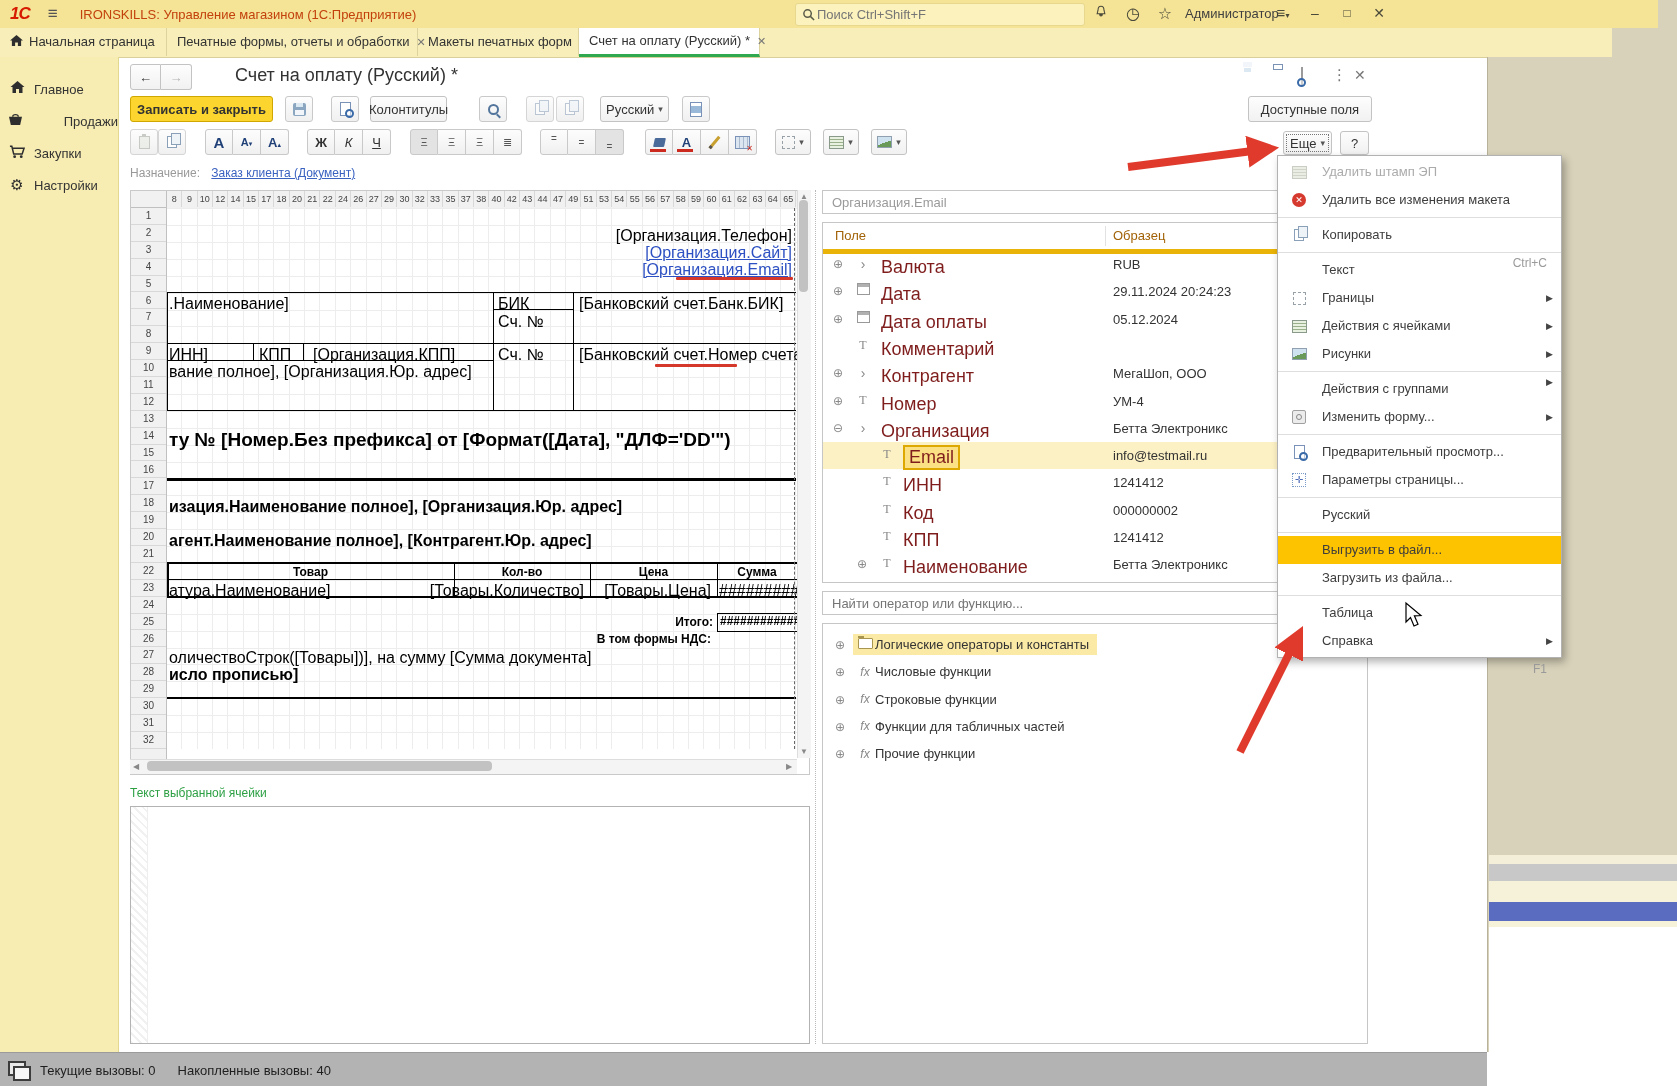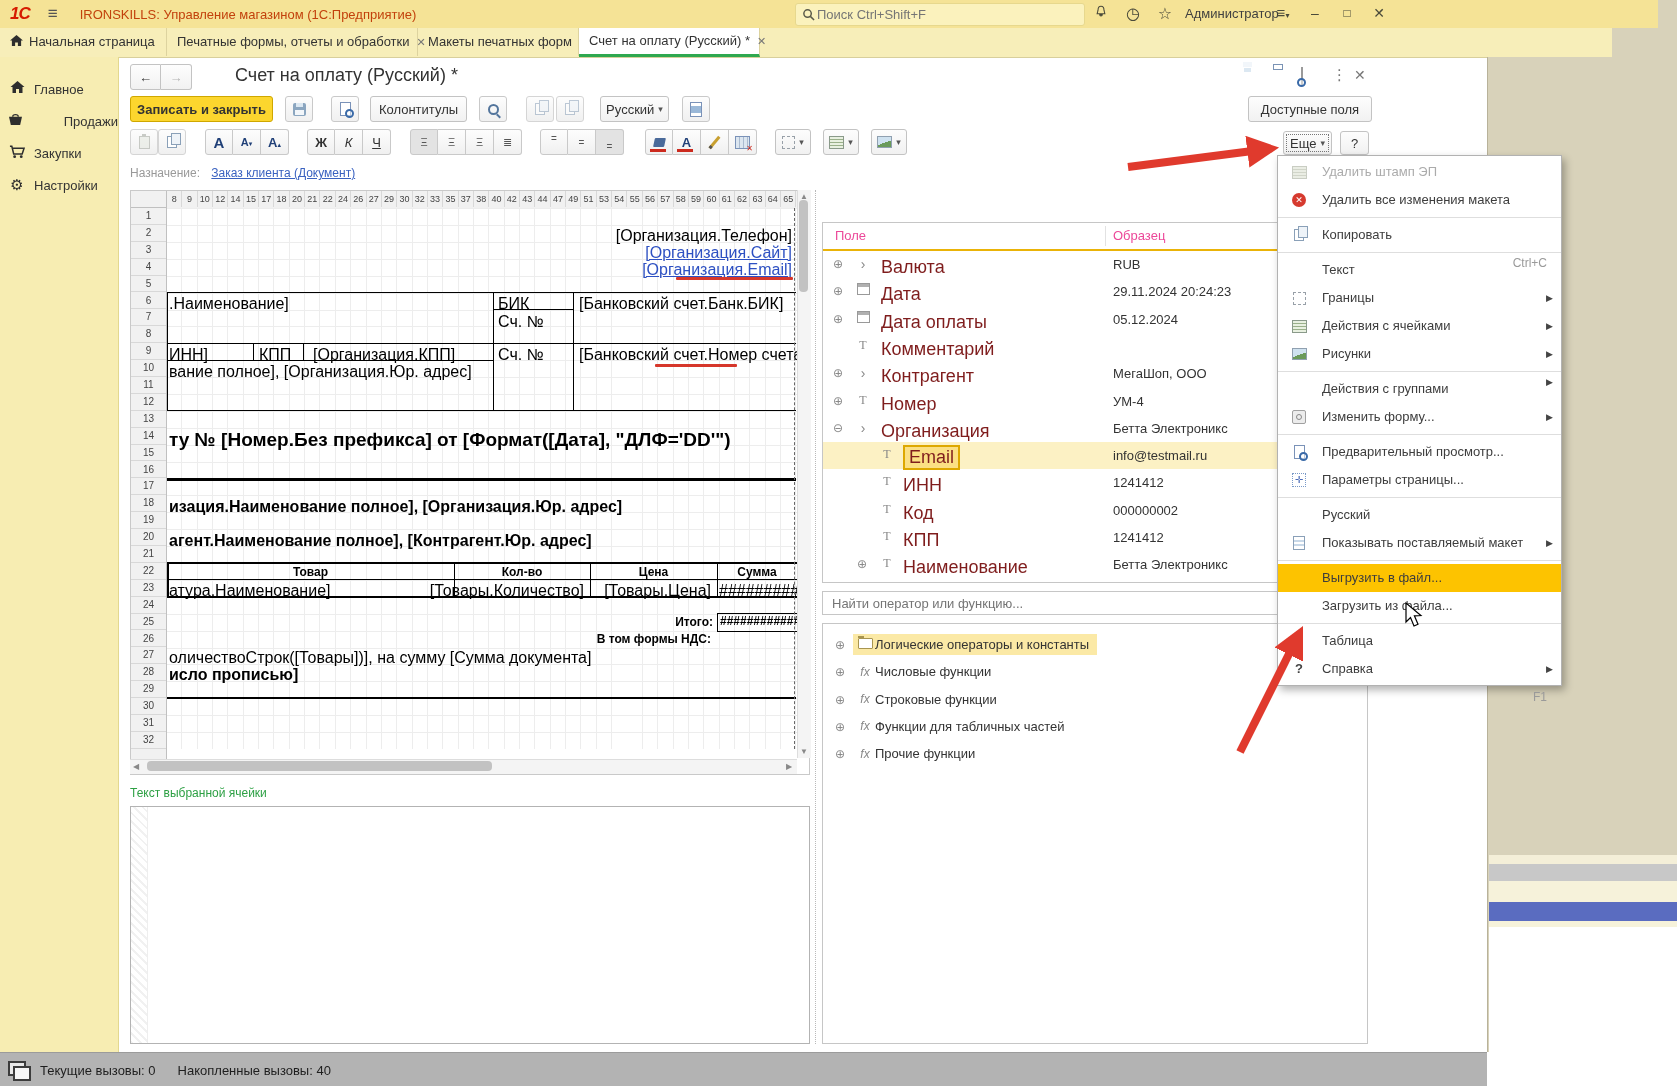--- a/index.html
+++ b/index.html
@@ -71,21 +71,21 @@
   .hthumb{position:absolute;left:147px;top:761px;width:345px;height:10px;background:#c2c2c2;border-radius:4px;}
   .scar{position:absolute;font-size:8px;color:#888;}
   .selcell-label{position:absolute;left:130px;top:786px;color:#2da044;font-size:12px;}
   .celltext{position:absolute;left:130px;top:806px;width:680px;height:238px;border:1px solid #b3b3b3;background:#fff;box-sizing:border-box;}
   .celltext .hatch{position:absolute;left:0;top:0;bottom:0;width:16px;background:repeating-linear-gradient(45deg,#f1f1f1 0 2px,#fff 2px 6px);border-right:1px solid #eee;}
   
   .splitter{position:absolute;left:815px;top:190px;height:854px;border-left:1px dotted #b9b9b9;width:0;}
   .rp-input{position:absolute;height:24px;border:1px solid #c6c6c6;background:#fff;box-sizing:border-box;display:flex;align-items:center;padding-left:7px;}
   .rp-input input{border:none;outline:none;width:96%;color:#9a9a9a;font-size:13px;font-family:inherit;background:transparent;}
   .rp-box{position:absolute;border:1px solid #c6c6c6;background:#fff;box-sizing:border-box;overflow:hidden;}
-  .fp-head{position:absolute;left:0;top:0;right:0;height:26px;border-bottom:2px solid #eab308;color:#ec4899;font-size:13px;}
+  .fp-head{position:absolute;left:0;top:0;right:0;height:26px;border-bottom:5px solid #eab308;color:#a16207;font-size:13px;}
   .fp-head .h1{position:absolute;left:12px;top:5px;}
   .fp-head .h2{position:absolute;left:290px;top:5px;}
   .fp-head .div{position:absolute;left:282px;top:3px;height:20px;border-left:1px solid #e2e2e2;}
   .frow{position:absolute;left:0;right:0;height:27px;}
   .frow.sel{background:#fcf1c4;}
   .f-exp{position:absolute;left:10px;top:6px;color:#8a8a8a;font-size:12px;}
   .f-ic{position:absolute;left:32px;top:5px;color:#888;font-size:12px;width:16px;text-align:center;}
   .f-lbl{position:absolute;top:6px;color:#7f1d1d;font-size:18px;}
   .f-lbl.selbox{border:2px solid #dda800;background:#fbe084;padding:0 4px;top:3px;}
   .f-val{position:absolute;left:290px;top:6px;color:#333;font-size:13px;white-space:nowrap;}
@@ -239,21 +239,21 @@
   <span class="hicon" style="left:1332px;top:66px;font-size:15px;color:#777;">⋮</span>
   <span class="hicon" style="left:1354px;top:67px;color:#777;">✕</span>
 
   <div class="btn yellow" style="left:130px;top:96px;width:143px;">Записать и закрыть</div>
   <div class="tbtn" style="left:285px;top:96px;">
       <span class="ic-floppy"></span>
     </div>
   <div class="tbtn" style="left:331px;top:96px;">
       <span class="ic-preview"></span>
     </div>
-  <div class="btn" style="left:370px;top:96px;width:97px;font-weight:normal;">Колонтитулы</div>
+  <div class="btn" style="left:370px;top:96px;width:77px;font-weight:normal;">Колонтитулы</div>
   <div class="tbtn" style="left:479px;top:96px;">
       <span class="ic-lens"></span>
     </div>
   <div class="tbtn flat" style="left:526px;top:96px;">
       <span class="ic-copy" style="opacity:.55;"></span>
     </div>
   <div class="tbtn flat" style="left:556px;top:96px;">
       <span class="ic-copy" style="opacity:.55;"></span>
     </div>
   <div class="btn" style="left:600px;top:96px;width:69px;font-weight:normal;">
@@ -496,20 +496,23 @@
   <div class="hthumb"></div>
   <span class="scar" style="left:133px;top:762px;">◀</span>
   <span class="scar" style="left:786px;top:762px;">▶</span>
 
   <div class="selcell-label">Текст выбранной ячейки</div>
   <div class="celltext">
       <div class="hatch"></div>
     </div>
 
   <div class="splitter"></div>
+  <div class="rp-input" style="left:822px;top:190px;width:546px;">
+    <input value="Организация.Email" style="">
+  </div>
   <div class="rp-box" style="left:822px;top:222px;width:546px;height:361px;">
     <div class="fp-head">
       <span class="h1">Поле</span>
       <span class="div"></span>
       <span class="h2">Образец</span>
     </div>
     <div id="fieldrows" style="position:absolute;left:0;top:28px;right:0;bottom:0;">
         <div class="frow" style="top: 0px;">
           <div class="f-exp">⊕</div>
           <div class="f-ic" style="font-size: 14px;">›</div>
@@ -656,23 +659,20 @@
         </div><span>Изменить форму...</span></div>
       <div class="msep"></div>
       <div class="mitem"><div class="mico">
           <span class="ic-preview"></span>
         </div><span>Предварительный просмотр...</span></div>
       <div class="mitem"><div class="mico">
           <span class="ic-pagesetup">✛</span>
         </div><span>Параметры страницы...</span></div>
       <div class="msep"></div>
       <div class="mitem"><div class="mico"></div><span>Русский</span><div class="marr">▶</div></div>
-      <div class="mitem"><div class="mico">
-          <span class="ic-layout"></span>
-        </div><span>Показывать поставляемый макет</span></div>
       <div class="msep"></div>
       <div class="mitem hl"><div class="mico"></div><span>Выгрузить в файл...</span></div>
       <div class="mitem"><div class="mico"></div><span>Загрузить из файла...</span></div>
       <div class="msep"></div>
       <div class="mitem"><div class="mico"></div><span>Таблица</span><div class="marr">▶</div></div>
       <div class="mitem"><div class="mico">
           <span class="ic-help">?</span>
         </div><span>Справка</span><div class="msc">F1</div></div>
     </div>
 

